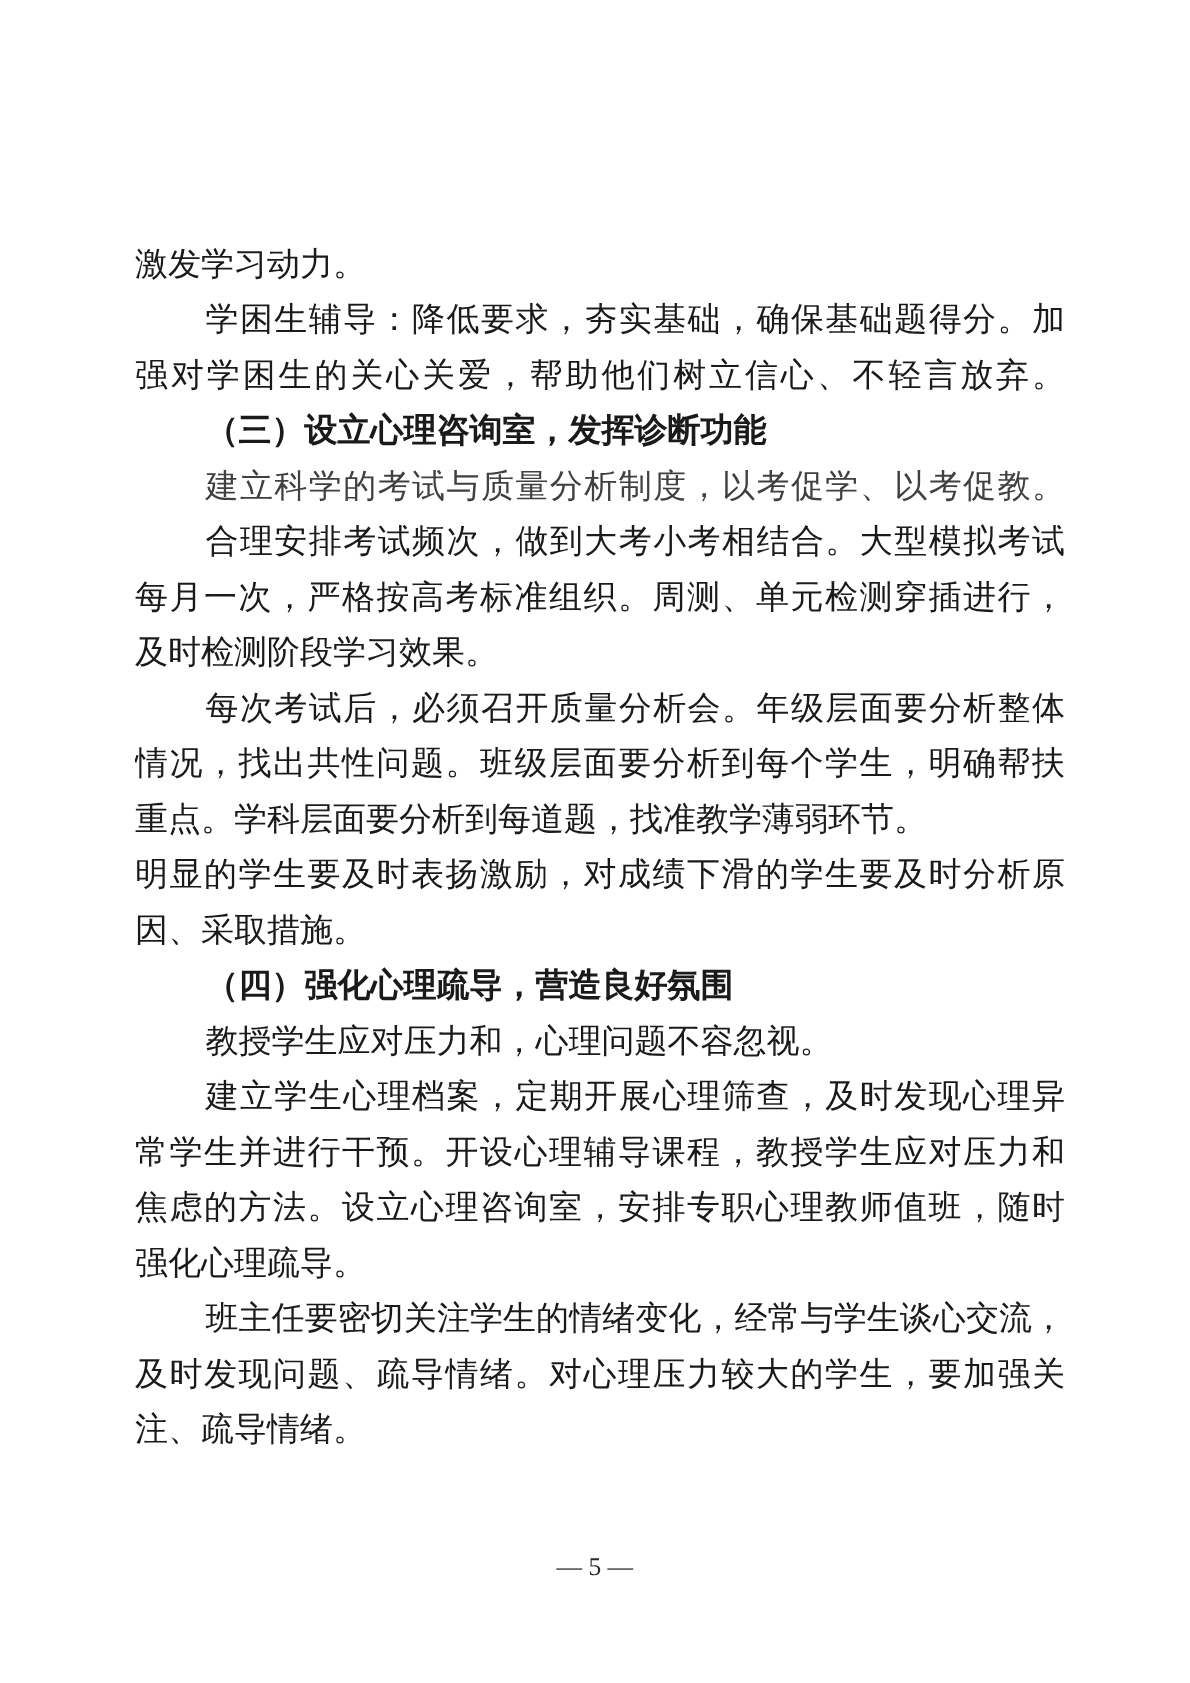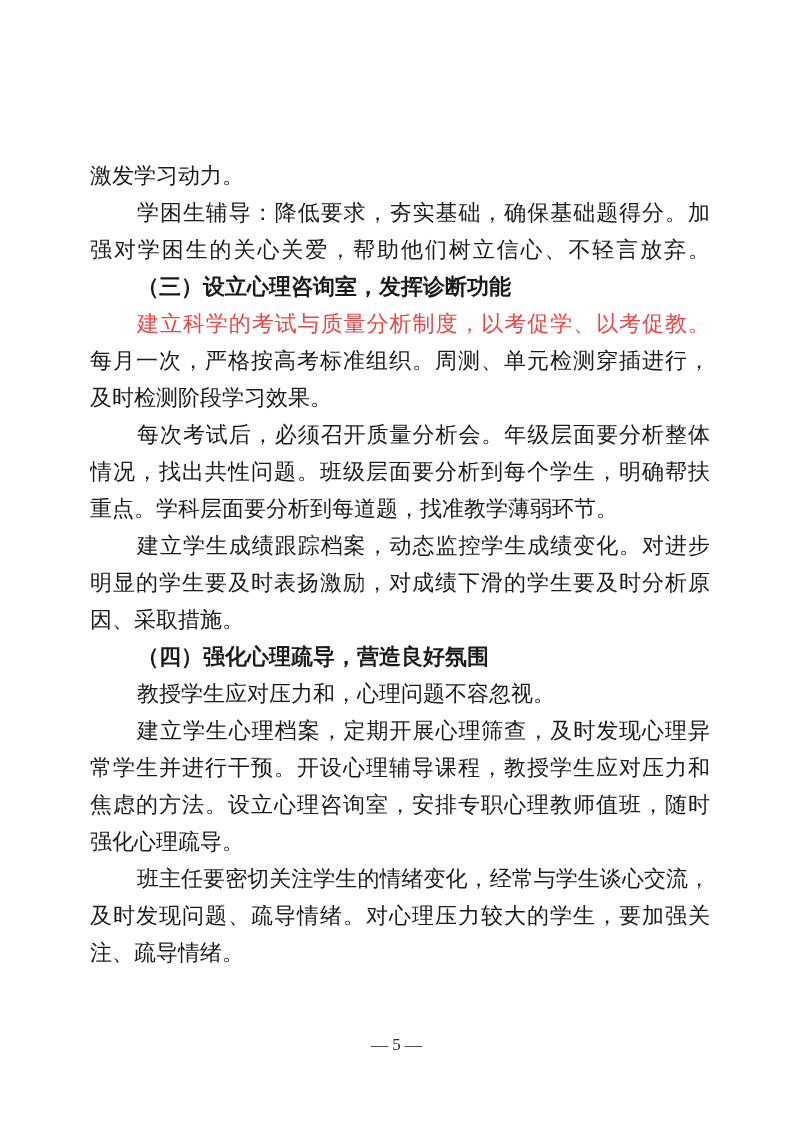--- a/index.html
+++ b/index.html
@@ -55,27 +55,27 @@
 </style>
 </head>
 <body>
 
 <div class="page" style="background: rgb(255, 255, 255);">
   <div class="doc-body">
       <div class="line" style="color: rgb(26, 26, 26);">激发学习动力。</div>
       <div class="line indent fill" style="color: rgb(26, 26, 26);">学困生辅导：降低要求，夯实基础，确保基础题得分。加</div>
       <div class="line fill" style="color: rgb(26, 26, 26);">强对学困生的关心关爱，帮助他们树立信心、不轻言放弃。</div>
       <div class="line indent bold" style="color: rgb(26, 26, 26);">（三）设立心理咨询室，发挥诊断功能</div>
-      <div class="line indent fill" style="color: #ef4444;">建立科学的考试与质量分析制度，以考促学、以考促教。</div>
+      <div class="line indent fill" style="color: #404040;">建立科学的考试与质量分析制度，以考促学、以考促教。</div>
+      <div class="line indent fill" style="color: rgb(26, 26, 26);">合理安排考试频次，做到大考小考相结合。大型模拟考试</div>
       <div class="line fill" style="color: rgb(26, 26, 26);">每月一次，严格按高考标准组织。周测、单元检测穿插进行，</div>
       <div class="line" style="color: rgb(26, 26, 26);">及时检测阶段学习效果。</div>
       <div class="line indent fill" style="color: rgb(26, 26, 26);">每次考试后，必须召开质量分析会。年级层面要分析整体</div>
       <div class="line fill" style="color: rgb(26, 26, 26);">情况，找出共性问题。班级层面要分析到每个学生，明确帮扶</div>
       <div class="line" style="color: rgb(26, 26, 26);">重点。学科层面要分析到每道题，找准教学薄弱环节。</div>
-      <div class="line indent fill" style="color: rgb(26, 26, 26);">建立学生成绩跟踪档案，动态监控学生成绩变化。对进步</div>
       <div class="line fill" style="color: rgb(26, 26, 26);">明显的学生要及时表扬激励，对成绩下滑的学生要及时分析原</div>
       <div class="line" style="color: rgb(26, 26, 26);">因、采取措施。</div>
       <div class="line indent bold" style="color: rgb(26, 26, 26);">（四）强化心理疏导，营造良好氛围</div>
       <div class="line indent" style="color: rgb(26, 26, 26);">教授学生应对压力和，心理问题不容忽视。</div>
       <div class="line indent fill" style="color: rgb(26, 26, 26);">建立学生心理档案，定期开展心理筛查，及时发现心理异</div>
       <div class="line fill" style="color: rgb(26, 26, 26);">常学生并进行干预。开设心理辅导课程，教授学生应对压力和</div>
       <div class="line fill" style="color: rgb(26, 26, 26);">焦虑的方法。设立心理咨询室，安排专职心理教师值班，随时</div>
       <div class="line" style="color: rgb(26, 26, 26);">强化心理疏导。</div>
       <div class="line indent fill" style="color: rgb(26, 26, 26);">班主任要密切关注学生的情绪变化，经常与学生谈心交流，</div>
       <div class="line fill" style="color: rgb(26, 26, 26);">及时发现问题、疏导情绪。对心理压力较大的学生，要加强关</div>

